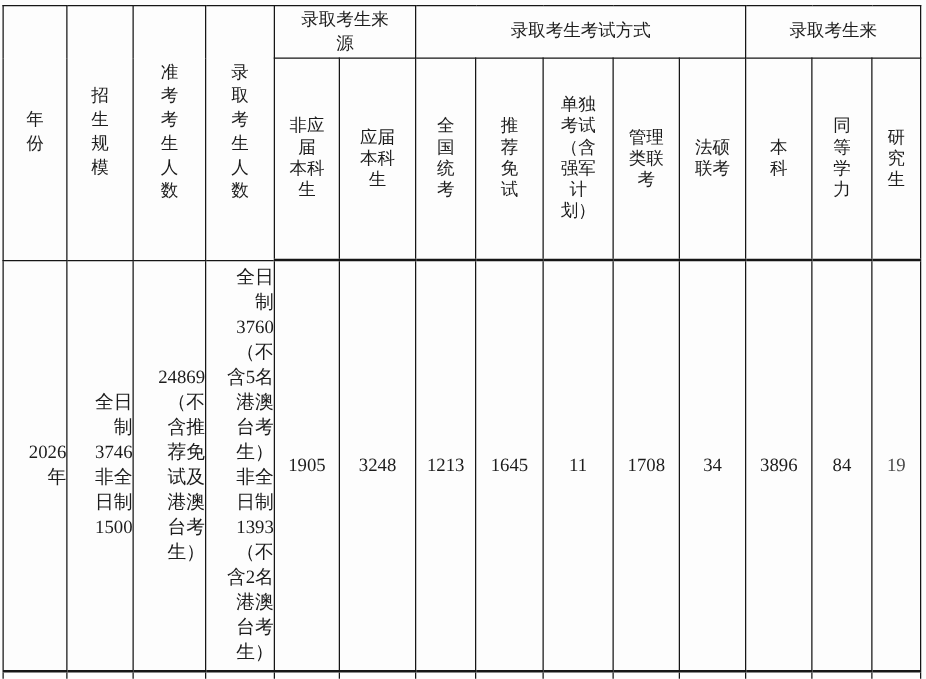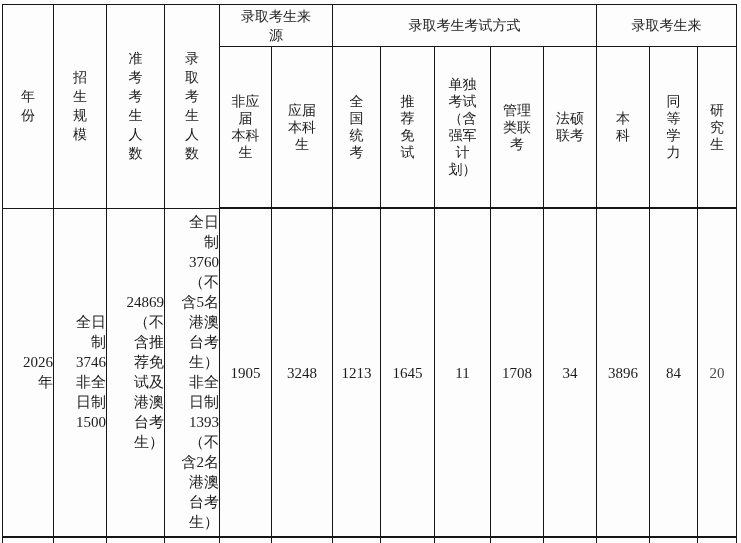--- a/index.html
+++ b/index.html
@@ -154,21 +154,21 @@
 生）</td>
       <td class="num">1905</td>
       <td class="num">3248</td>
       <td class="num">1213</td>
       <td class="num">1645</td>
       <td class="num">11</td>
       <td class="num">1708</td>
       <td class="num">34</td>
       <td class="num">3896</td>
       <td class="num">84</td>
-      <td class="num-small">20</td>
+      <td class="num-small">19</td>
     </tr>
     <tr class="r4">
       <td></td>
         <td></td>
         <td></td>
         <td></td>
       <td></td>
         <td></td>
         <td></td>
         <td></td>

